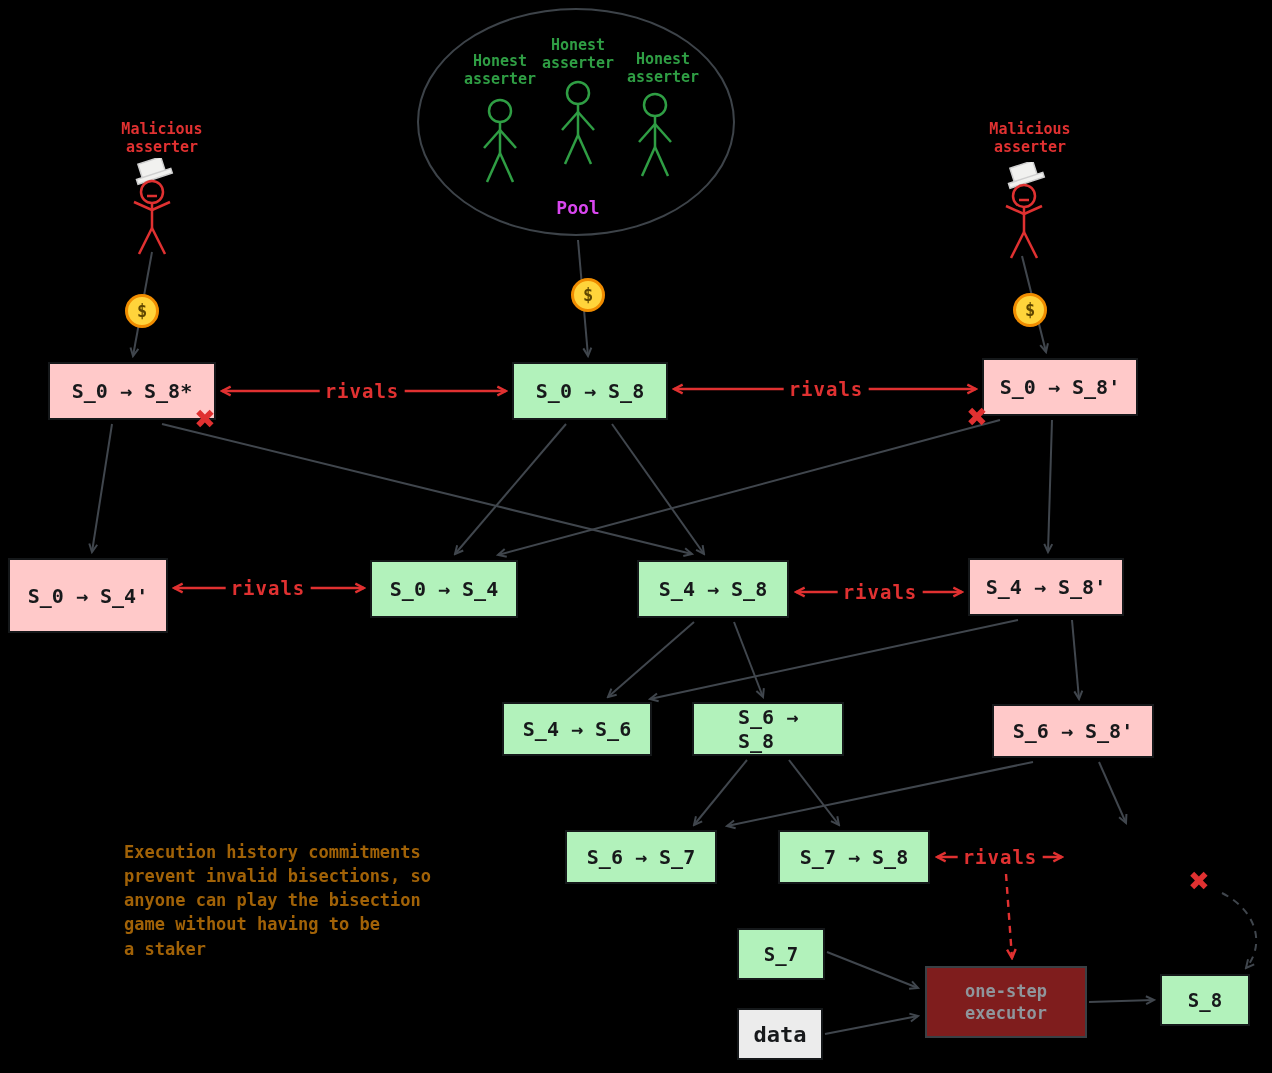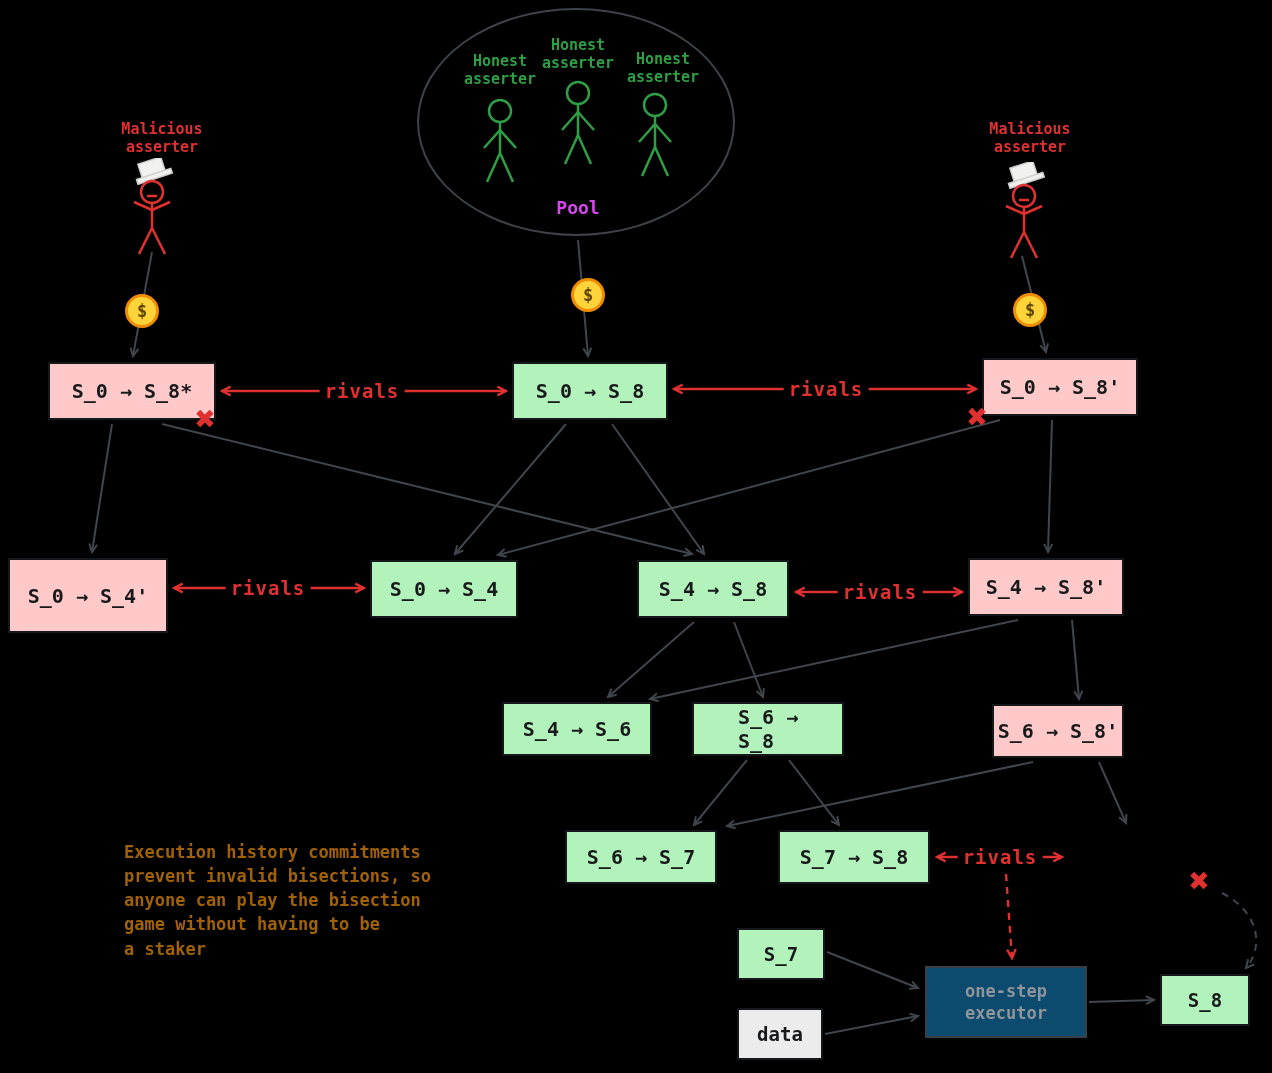--- a/index.html
+++ b/index.html
@@ -22,21 +22,21 @@
         font:700 15px "DejaVu Sans Mono",monospace;z-index:2;line-height:1.2;}
   .green-text{color:#2f9e44;}
   .red-text{color:#e03131;}
   .pool{position:absolute;left:417px;top:8px;width:318px;height:228px;border:2px solid #3d4349;
         border-radius:50%;z-index:1;box-sizing:border-box;}
   .pool-label{position:absolute;left:578px;top:197px;transform:translateX(-50%);color:#d946ef;
         font:700 18px "DejaVu Sans Mono",monospace;z-index:2;}
   .note{position:absolute;left:104px;top:840px;width:400px;color:#a16207;
         font:700 17px "DejaVu Sans Mono",monospace;line-height:1.42;white-space:pre-line;z-index:2;margin-left:20px;}
   .executor{position:absolute;left:925px;top:966px;width:162px;height:72px;border:2px solid #3a4045;
-        color:#8f959b;background:#0c4a6e;display:flex;align-items:center;justify-content:center;
+        color:#8f959b;background:#7f1d1d;display:flex;align-items:center;justify-content:center;
         text-align:center;white-space:pre-line;font:700 17px "DejaVu Sans Mono",monospace;
         z-index:2;box-sizing:border-box;line-height:1.3;}
   .figure{position:absolute;z-index:2;}
 </style>
 </head>
 <body>
 
 <div id="canvas">
 
   <svg class="layer-svg" width="1272" height="1073" viewBox="0 0 1272 1073">
@@ -182,27 +182,27 @@
   <div class="node green" style="left:512px;top:362px;width:156px;height:58px;">S_0 → S_8</div>
   <div class="node pink" style="left:982px;top:358px;width:156px;height:58px;">S_0 → S_8'</div>
 
   <div class="node pink" style="left:8px;top:558px;width:160px;height:75px;">S_0 → S_4'</div>
   <div class="node green" style="left:370px;top:560px;width:148px;height:58px;">S_0 → S_4</div>
   <div class="node green" style="left:637px;top:560px;width:152px;height:58px;">S_4 → S_8</div>
   <div class="node pink" style="left:968px;top:558px;width:156px;height:58px;">S_4 → S_8'</div>
 
   <div class="node green" style="left:502px;top:702px;width:150px;height:54px;">S_4 → S_6</div>
   <div class="node green" style="left:692px;top:702px;width:152px;height:54px;padding-left:44px;">S_6 → S_8</div>
-  <div class="node pink" style="left:992px;top:704px;width:132px;height:54px;">S_6 → S_8'</div>
+  <div class="node pink" style="left:992px;top:704px;width:162px;height:54px;">S_6 → S_8'</div>
 
   <div class="node green" style="left:565px;top:830px;width:152px;height:54px;">S_6 → S_7</div>
   <div class="node green" style="left:778px;top:830px;width:152px;height:54px;">S_7 → S_8</div>
 
   <div class="node green" style="left:737px;top:928px;width:88px;height:52px;font-size:19px;">S_7</div>
-  <div class="node gray" style="left:737px;top:1008px;width:86px;height:52px;font-size:19px;">data</div>
+  <div class="node gray" style="left:737px;top:1008px;width:86px;height:52px;font-size:22px;">data</div>
   <div class="node green" style="left:1160px;top:974px;width:90px;height:52px;font-size:19px;">S_8</div>
 
   <div class="executor">one-step
 executor</div>
 
   <span class="rivals" style="left:362px;top:391px;">rivals</span>
   <span class="rivals" style="left:826px;top:389px;">rivals</span>
   <span class="rivals" style="left:268px;top:588px;">rivals</span>
   <span class="rivals" style="left:880px;top:592px;">rivals</span>
   <span class="rivals" style="left:1000px;top:857px;">rivals</span>

